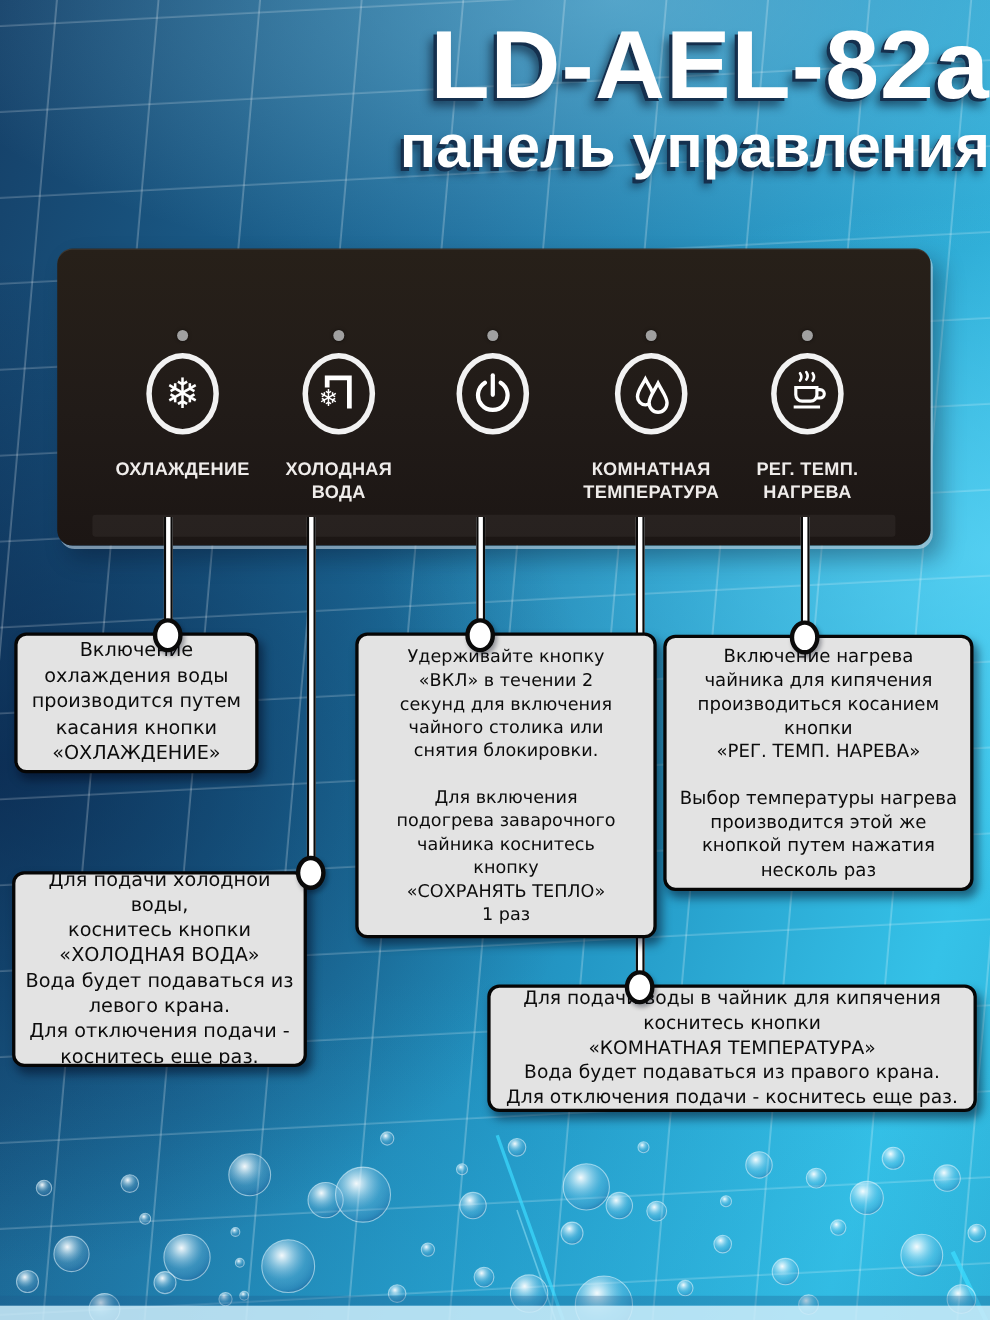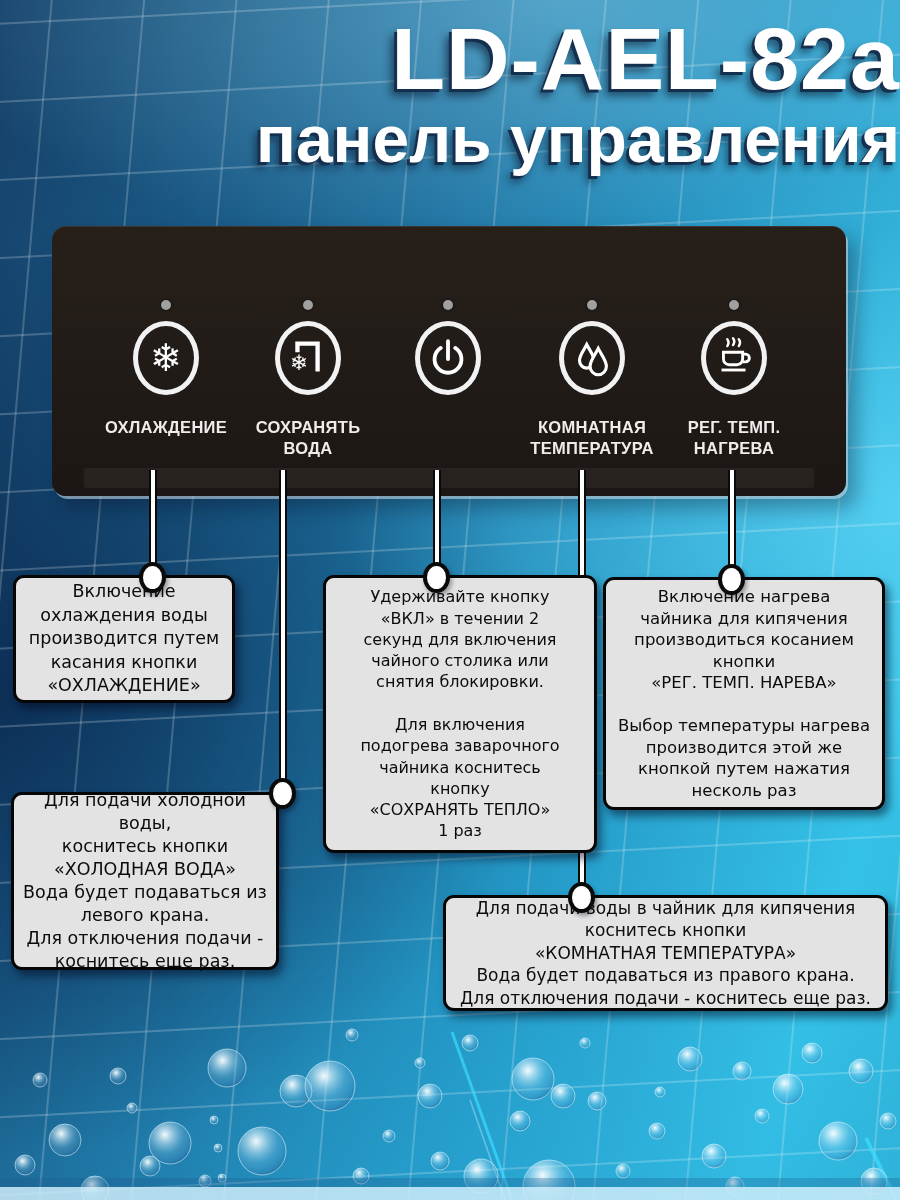--- a/index.html
+++ b/index.html
@@ -14,21 +14,21 @@
       linear-gradient(108deg,#153f67 0%,#1d6e9d 38%,#2396c4 62%,#35c2e8 88%,#2fb4da 100%);
   }
   .bg-svg{position:absolute;left:0;top:0;z-index:0;}
   .fg-svg{position:absolute;left:0;top:0;z-index:1;}
 
   
   .title{position:absolute;top:14px;left:0;width:100%;text-align:right;color:#ffffff;
          font-family:"Liberation Sans",sans-serif;font-weight:bold;z-index:2;}
   .title-model{font-size:88px;line-height:1.02;letter-spacing:1px;
     text-shadow:-3px 3px 0 #15304e,-6px 7px 9px rgba(8,22,44,0.6);}
-  .title-sub{font-size:66px;line-height:1.0;margin-top:2px;
+  .title-sub{font-size:55px;line-height:1.0;margin-top:2px;
     text-shadow:-3px 3px 0 #15304e,-5px 6px 8px rgba(8,22,44,0.6);}
 
   
   .panel{position:absolute;left:52px;top:226px;width:794px;height:270px;border-radius:14px;
     background:linear-gradient(180deg,#272019 0%,#211b18 55%,#1c1614 100%);
     box-shadow:inset 0 1px 0 rgba(255,255,255,0.10), 2px 3px 0 rgba(210,228,240,0.55), 10px 12px 20px rgba(5,15,35,0.35);
     z-index:2;}
   .panel-strip{position:absolute;left:32px;bottom:8px;width:730px;height:20px;
     background:rgba(255,255,255,0.05);border-radius:3px;}
   .pbtn{position:absolute;top:300px;width:150px;display:flex;flex-direction:column;align-items:center;z-index:3;}
@@ -156,21 +156,21 @@
   </div>
 
   <div class="pbtn" style="left:233px;">
     <div class="led"></div>
     <div class="ring">
       <svg class="glyph-svg" viewBox="0 0 100 100">
         <polyline points="28,38 28,20 70,20 70,78" fill="none" stroke="#ffffff" stroke-width="9"></polyline>
         <text x="12" y="74" font-size="44" fill="#ffffff" font-family="DejaVu Sans, sans-serif">❄</text>
       </svg>
     </div>
-    <div class="plabel">СОХРАНЯТЬ
+    <div class="plabel">ХОЛОДНАЯ
 ВОДА</div>
   </div>
 
   <div class="pbtn" style="left:373px;">
     <div class="led"></div>
     <div class="ring">
       <svg class="glyph-svg" viewBox="0 0 100 100">
         <path d="M35 29 A28 28 0 1 0 65 29" fill="none" stroke="#ffffff" stroke-width="8" stroke-linecap="round"></path>
         <line x1="50" y1="15" x2="50" y2="52" stroke="#ffffff" stroke-width="8" stroke-linecap="round"></line>
       </svg>

